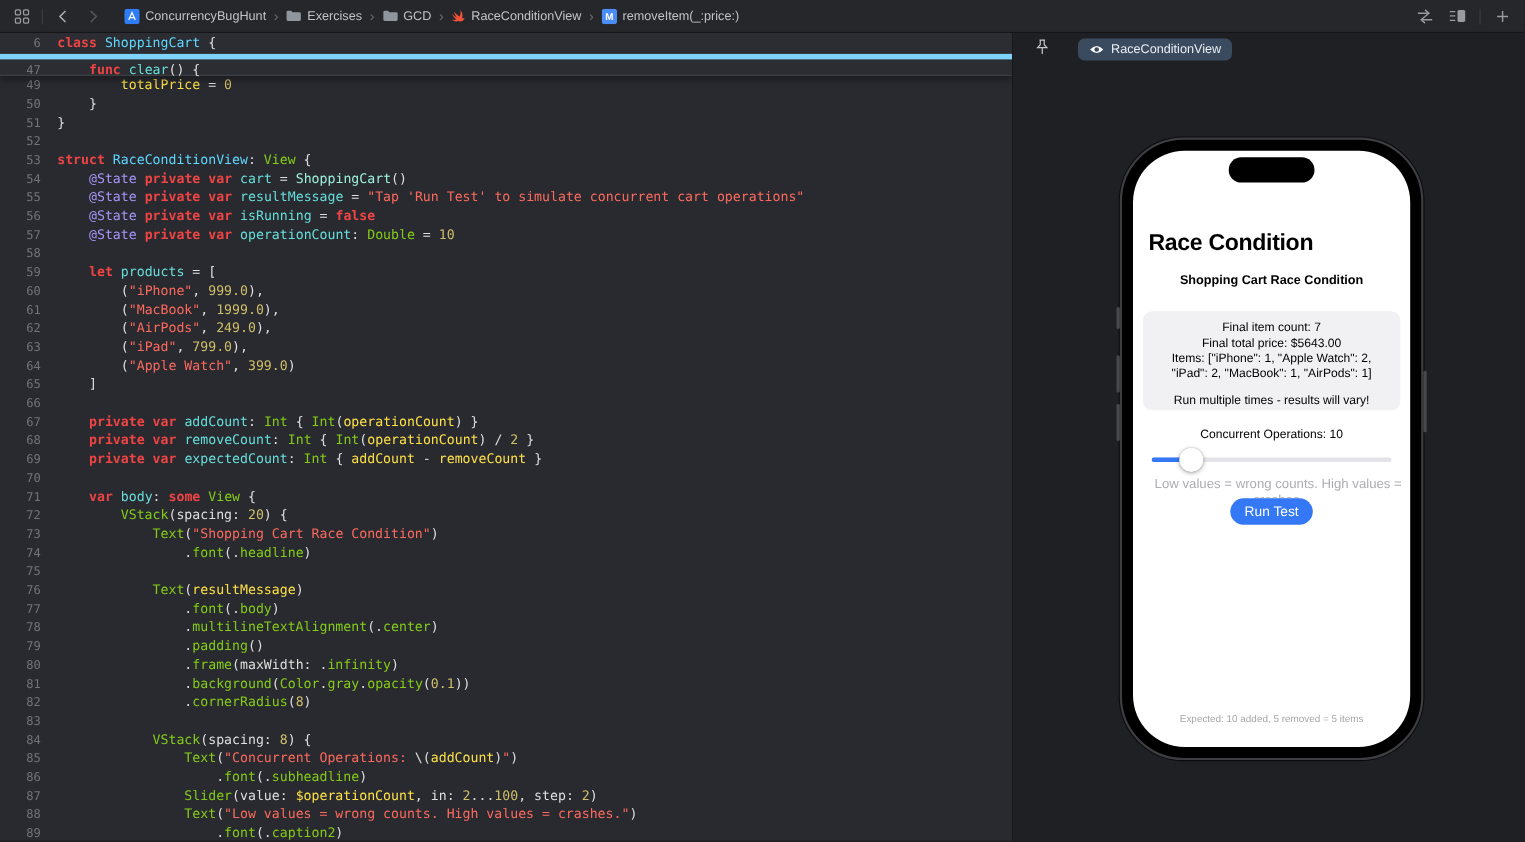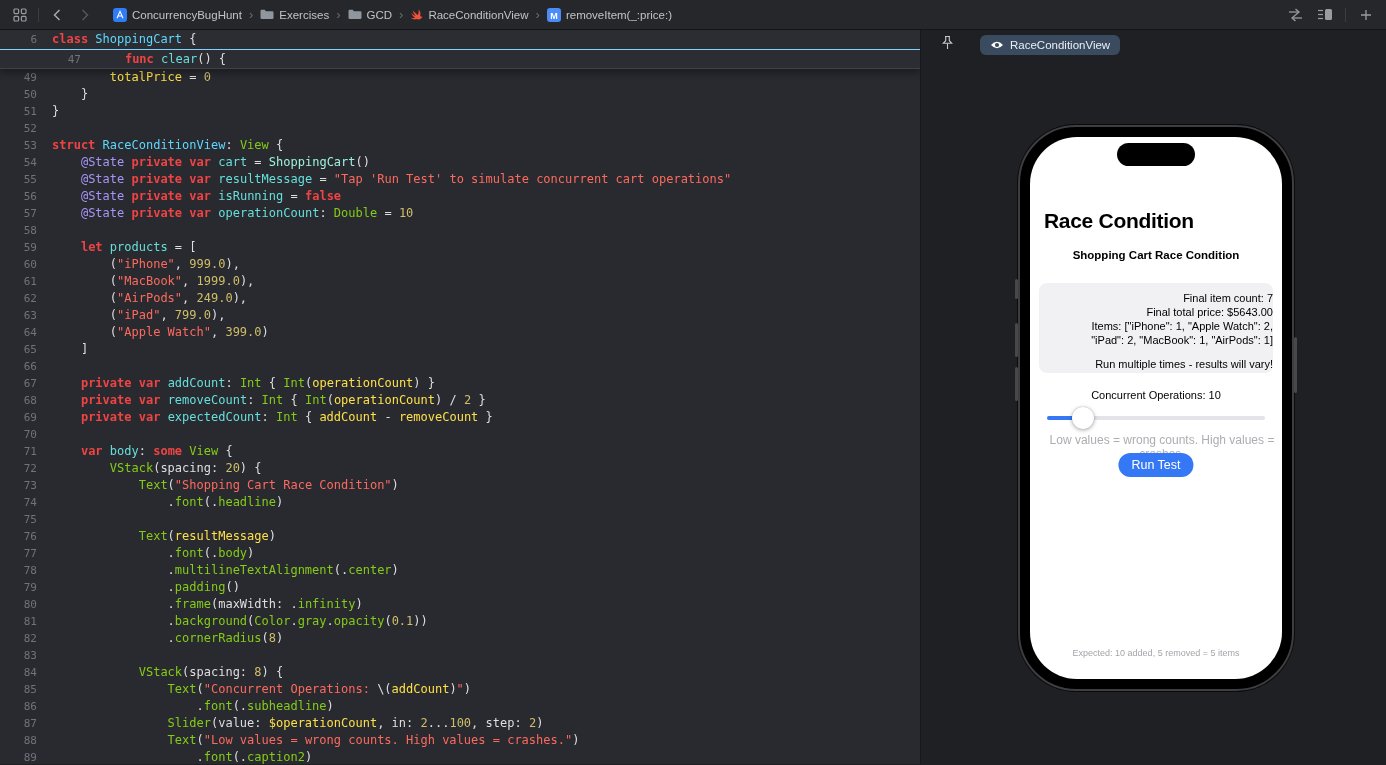--- a/index.html
+++ b/index.html
@@ -21,21 +21,21 @@
 
   
   .editor { width:921px; background:#292A30; border-right:1px solid #17181B;
             font-family:"DejaVu Sans Mono", monospace; font-size:12px; overflow:hidden; }
   .row { display:flex; height:17px; line-height:17px; white-space:pre; }
   .ln { width:37px; flex:none; text-align:right; color:#70737B; font-size:11px; }
   .code { padding-left:15px; }
   .sticky-block { background:#2C2D33; border-bottom:1px solid #404147;
                   box-shadow:0 4px 7px rgba(0,0,0,0.35); position:relative; z-index:2; }
   .sticky-block .row { height:19px; line-height:19px; }
-  .sticky-block .row + .row { border-top:1px solid #7dd3fc;padding-left:44px; }
+  .sticky-block .row + .row { border-top:5px solid #7dd3fc; }
   .tk-kw   { color:#ef4444; font-weight:bold; }
   .tk-attr { color:#A794F6; }
   .tk-dtype{ color:#5DD8FF; }
   .tk-decl { color:#66DFDA; }
   .tk-sys  { color:#84cc16; }
   .tk-ptype{ color:#9EF1DD; }
   .tk-prop { color:#fde047; }
   .tk-str  { color:#FC6A5D; }
   .tk-num  { color:#D0BF69; }
   .tk-pl   { color:#DFDFE0; }
@@ -52,21 +52,21 @@
            background:#000; border:2px solid #3E3E42; border-radius:58px;
            box-shadow:0 0 0 1px #0A0A0B; }
   .side-btn { position:absolute; background:#48484A; border-radius:2px; }
   .screen { position:absolute; left:10px; top:10px; right:10px; bottom:10px;
             background:#FFFFFF; border-radius:47px; overflow:hidden; color:#000; }
   .island { position:absolute; top:6px; left:50%; transform:translateX(-50%);
             width:78px; height:23px; background:#000; border-radius:12px; }
   .nav-title { position:absolute; left:14px; top:72px; font-size:21px; font-weight:bold; letter-spacing:-0.3px; }
   .sc-heading { position:absolute; top:112px; left:0; right:0; text-align:center; font-size:11.5px; font-weight:bold; }
   .result-box { position:absolute; left:9px; right:9px; top:146px; height:90px;
-                background:#F1F1F3; border-radius:8px; text-align:right;
+                background:#F1F1F3; border-radius:8px; text-align:center;
                 font-size:11px; line-height:14px; padding-top:8px; }
   .result-footer { margin-top:10px; }
   .ops-label { position:absolute; top:252px; left:0; right:0; text-align:center; font-size:11px; }
   .slider { position:absolute; top:279px; left:17px; right:17px; height:4px;
             background:#E3E3E8; border-radius:2px; }
   .slider-fill { position:absolute; left:0; top:0; bottom:0; width:30px; border-radius:2px; }
   .slider-thumb { position:absolute; left:25px; top:-9px; width:22px; height:22px;
                   background:#fff; border-radius:50%;
                   box-shadow:0 1px 4px rgba(0,0,0,0.35), 0 0 1px rgba(0,0,0,0.25); }
   .slider-caption { position:absolute; top:296px; left:0; right:0; text-align:center;

